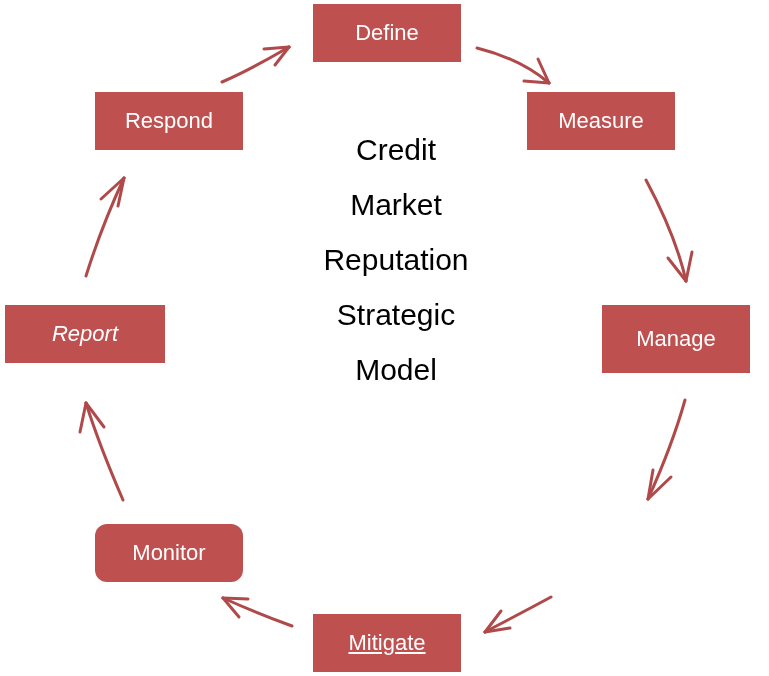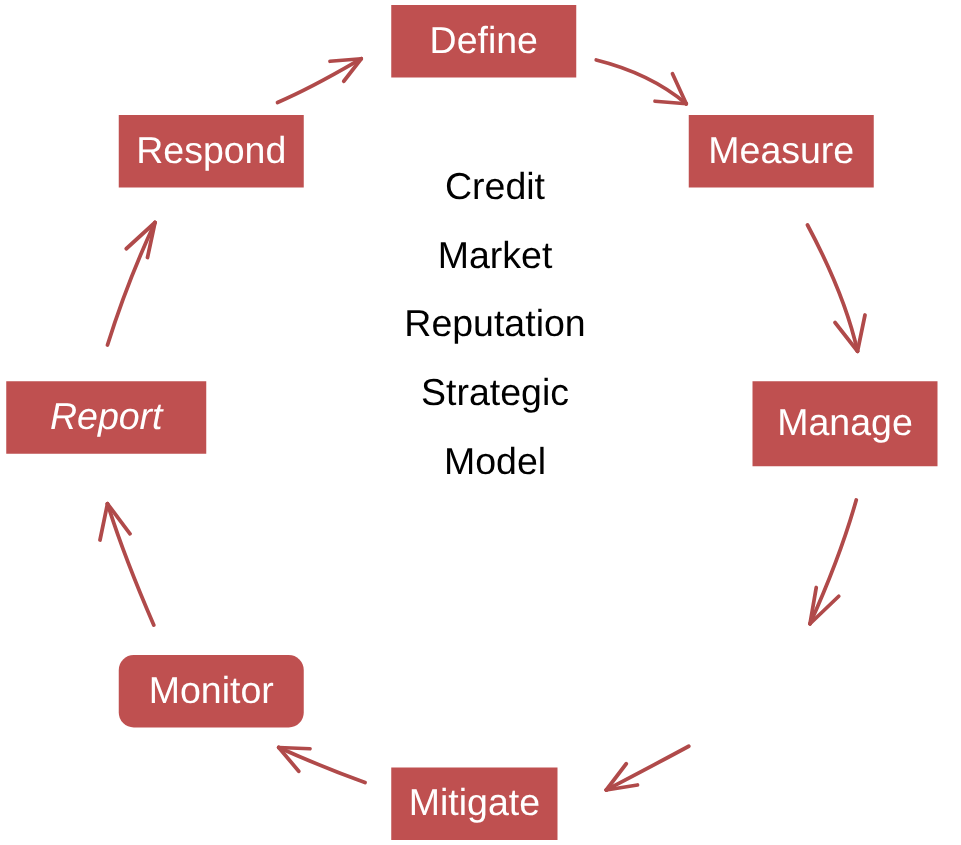--- a/index.html
+++ b/index.html
@@ -15,21 +15,21 @@
     overflow: hidden;
     font-family: "Liberation Sans", sans-serif;
   }
   .stage-box {
     position: absolute;
     background: #BF5050;
     color: #ffffff;
     display: flex;
     align-items: center;
     justify-content: center;
-    font-size: 30px;
+    font-size: 22px;
     font-weight: normal;
     line-height: 1;
     letter-spacing: 0px;
     white-space: nowrap;
     box-sizing: border-box;
     text-align: right;
   }
   .risk-list {
     position: absolute;
     left: 268px;
@@ -107,26 +107,26 @@
         <path d="M 86,276 C 96,244 110,208 124,178"></path>
         <path d="M 124,178 L 118,206"></path>
         <path d="M 124,178 L 101,199"></path>
       </g>
 
     </g>
   </svg>
 
   <div class="stage-box" style="left:313px; top:4px;   width:148px; height:58px;">Define</div>
 
-  <div class="stage-box" style="left:527px; top:92px;  width:148px; height:58px;margin-left:24px;">Measure</div>
+  <div class="stage-box" style="left:527px; top:92px;  width:148px; height:58px;">Measure</div>
 
   <div class="stage-box" style="left:602px; top:305px; width:148px; height:68px;">Manage</div>
 
 
-  <div class="stage-box" style="left:313px; top:614px; width:133px; height:58px;">Mitigate</div>
+  <div class="stage-box" style="left:313px; top:614px; width:148px; height:58px;text-decoration:underline;">Mitigate</div>
 
   <div class="stage-box" style="left:95px;  top:524px; width:148px; height:58px;border-radius:12px;">Monitor</div>
 
   <div class="stage-box" style="left:5px;   top:305px; width:160px; height:58px;font-style:italic;">Report</div>
 
   <div class="stage-box" style="left:95px;  top:92px;  width:148px; height:58px;">Respond</div>
 
   <div class="risk-list">
     <span class="risk-item">Credit</span>
     <span class="risk-item">Market</span>

